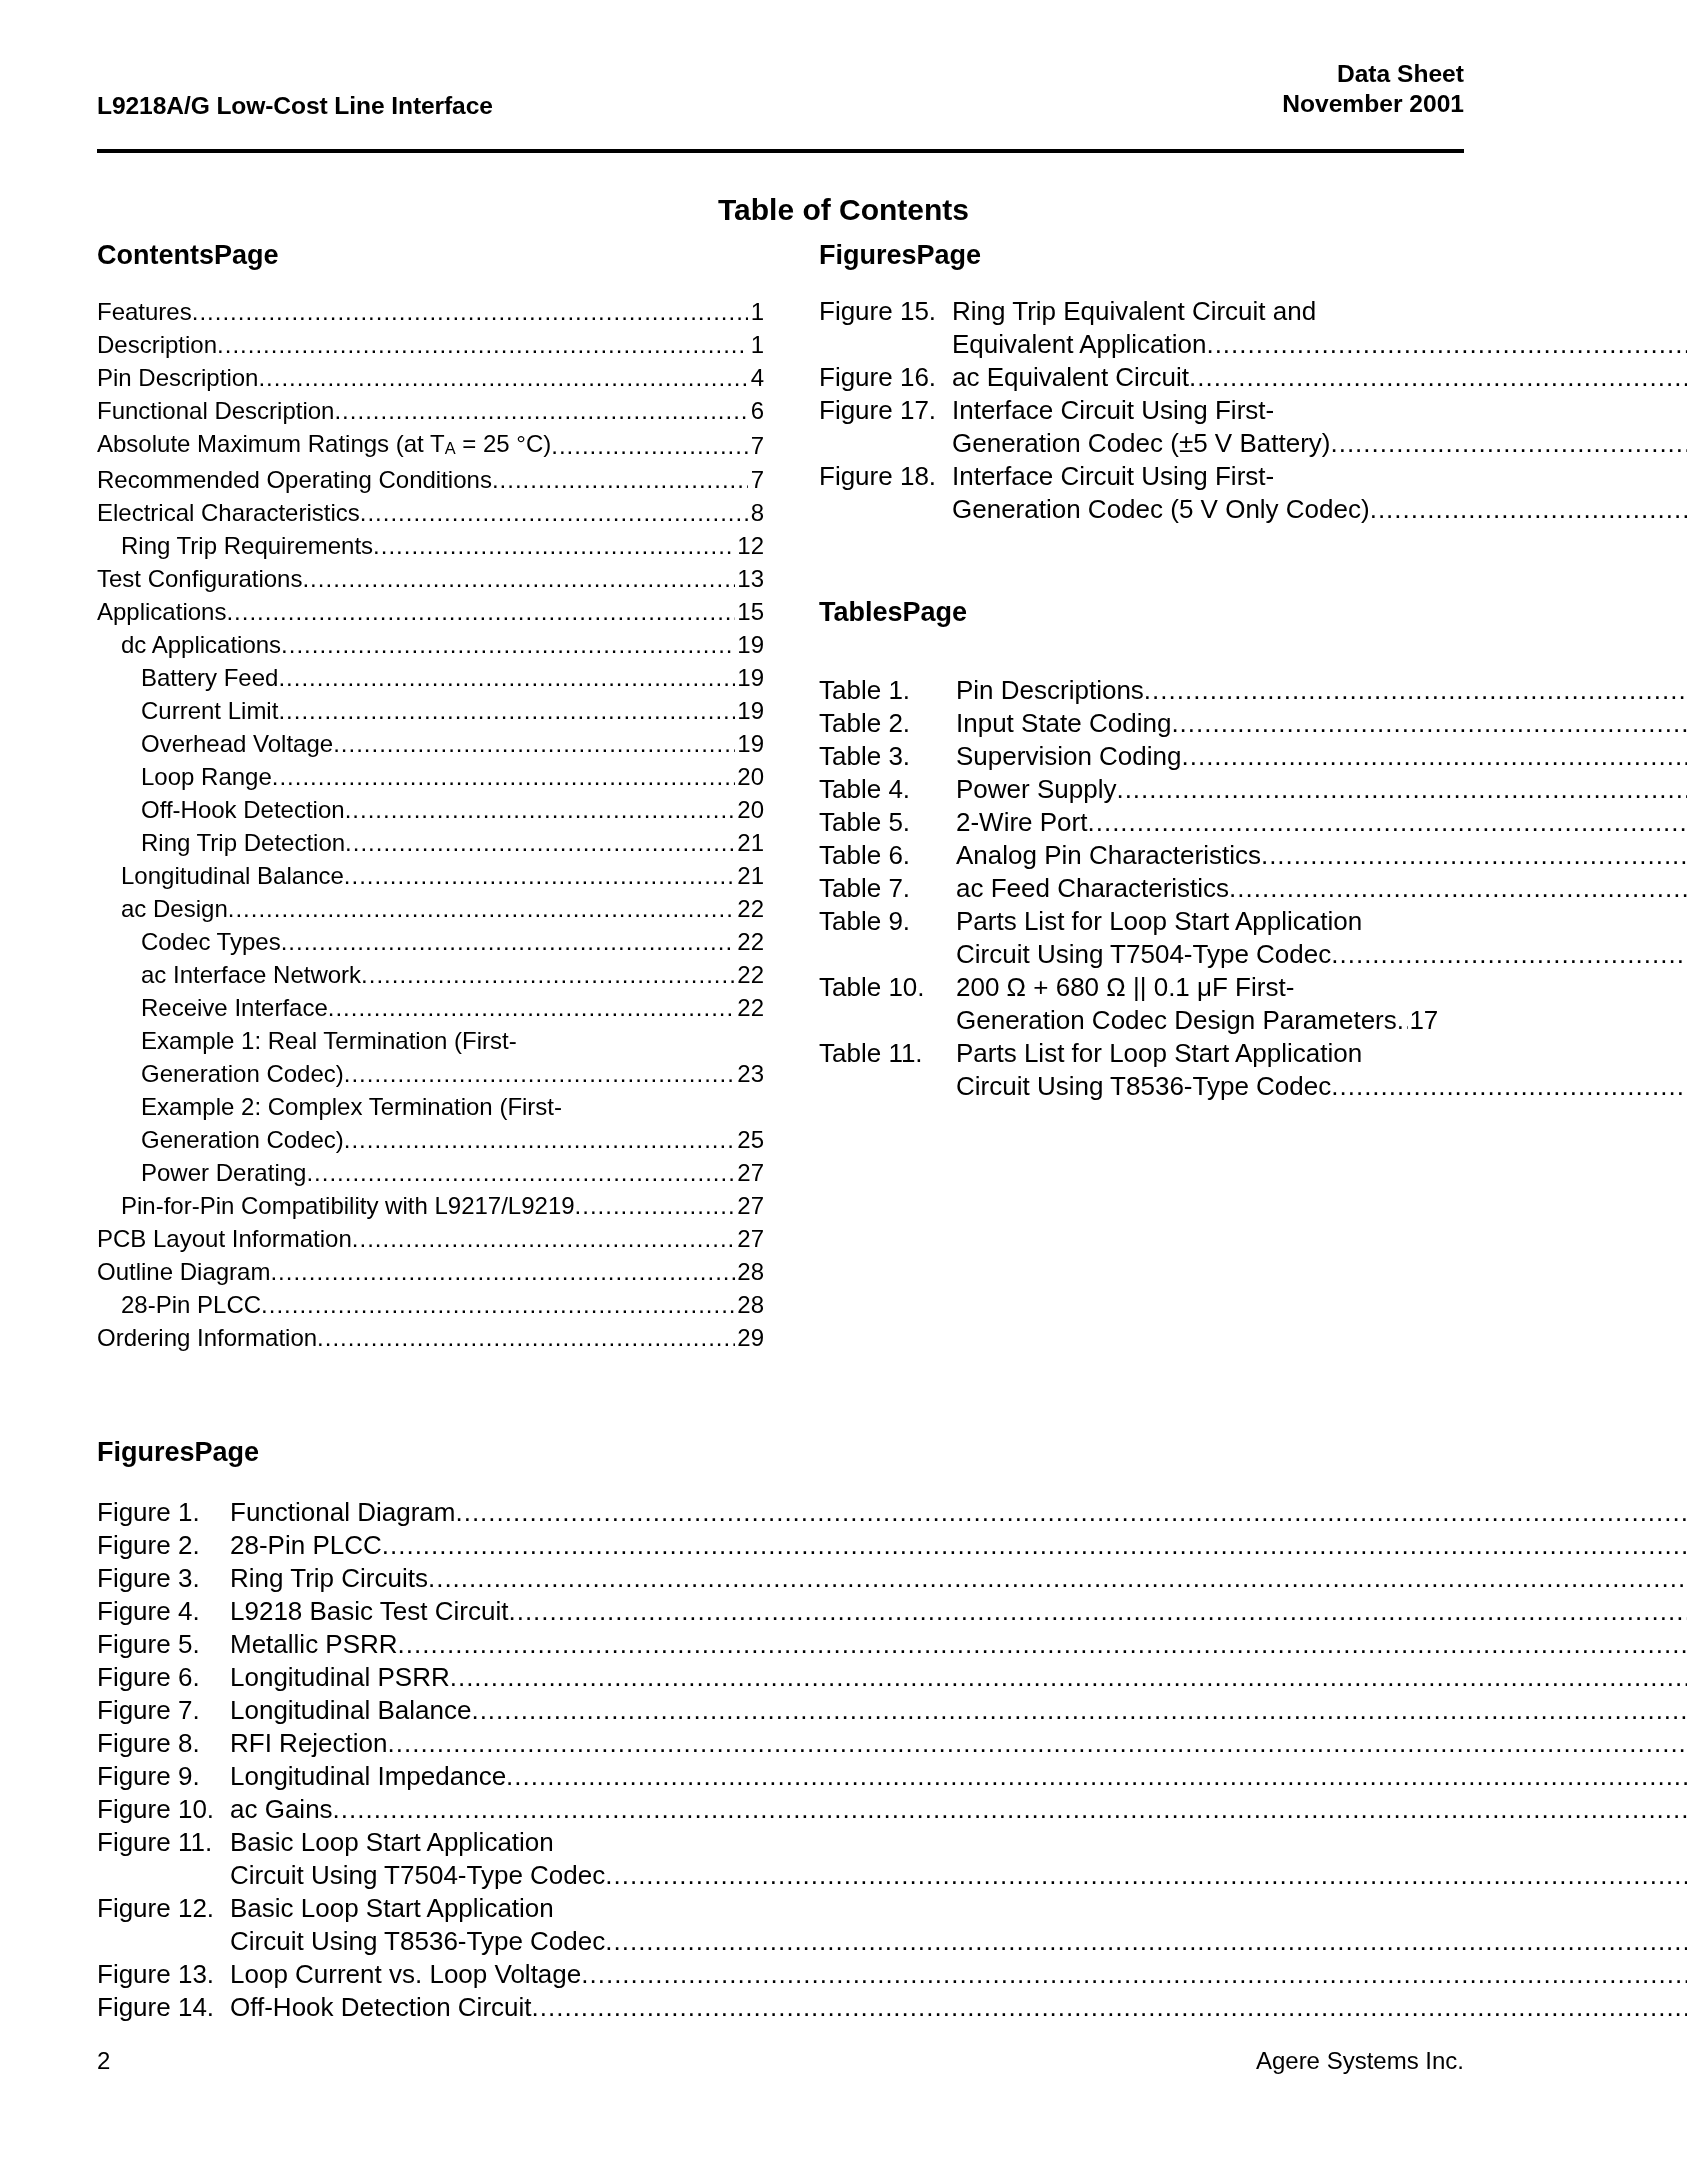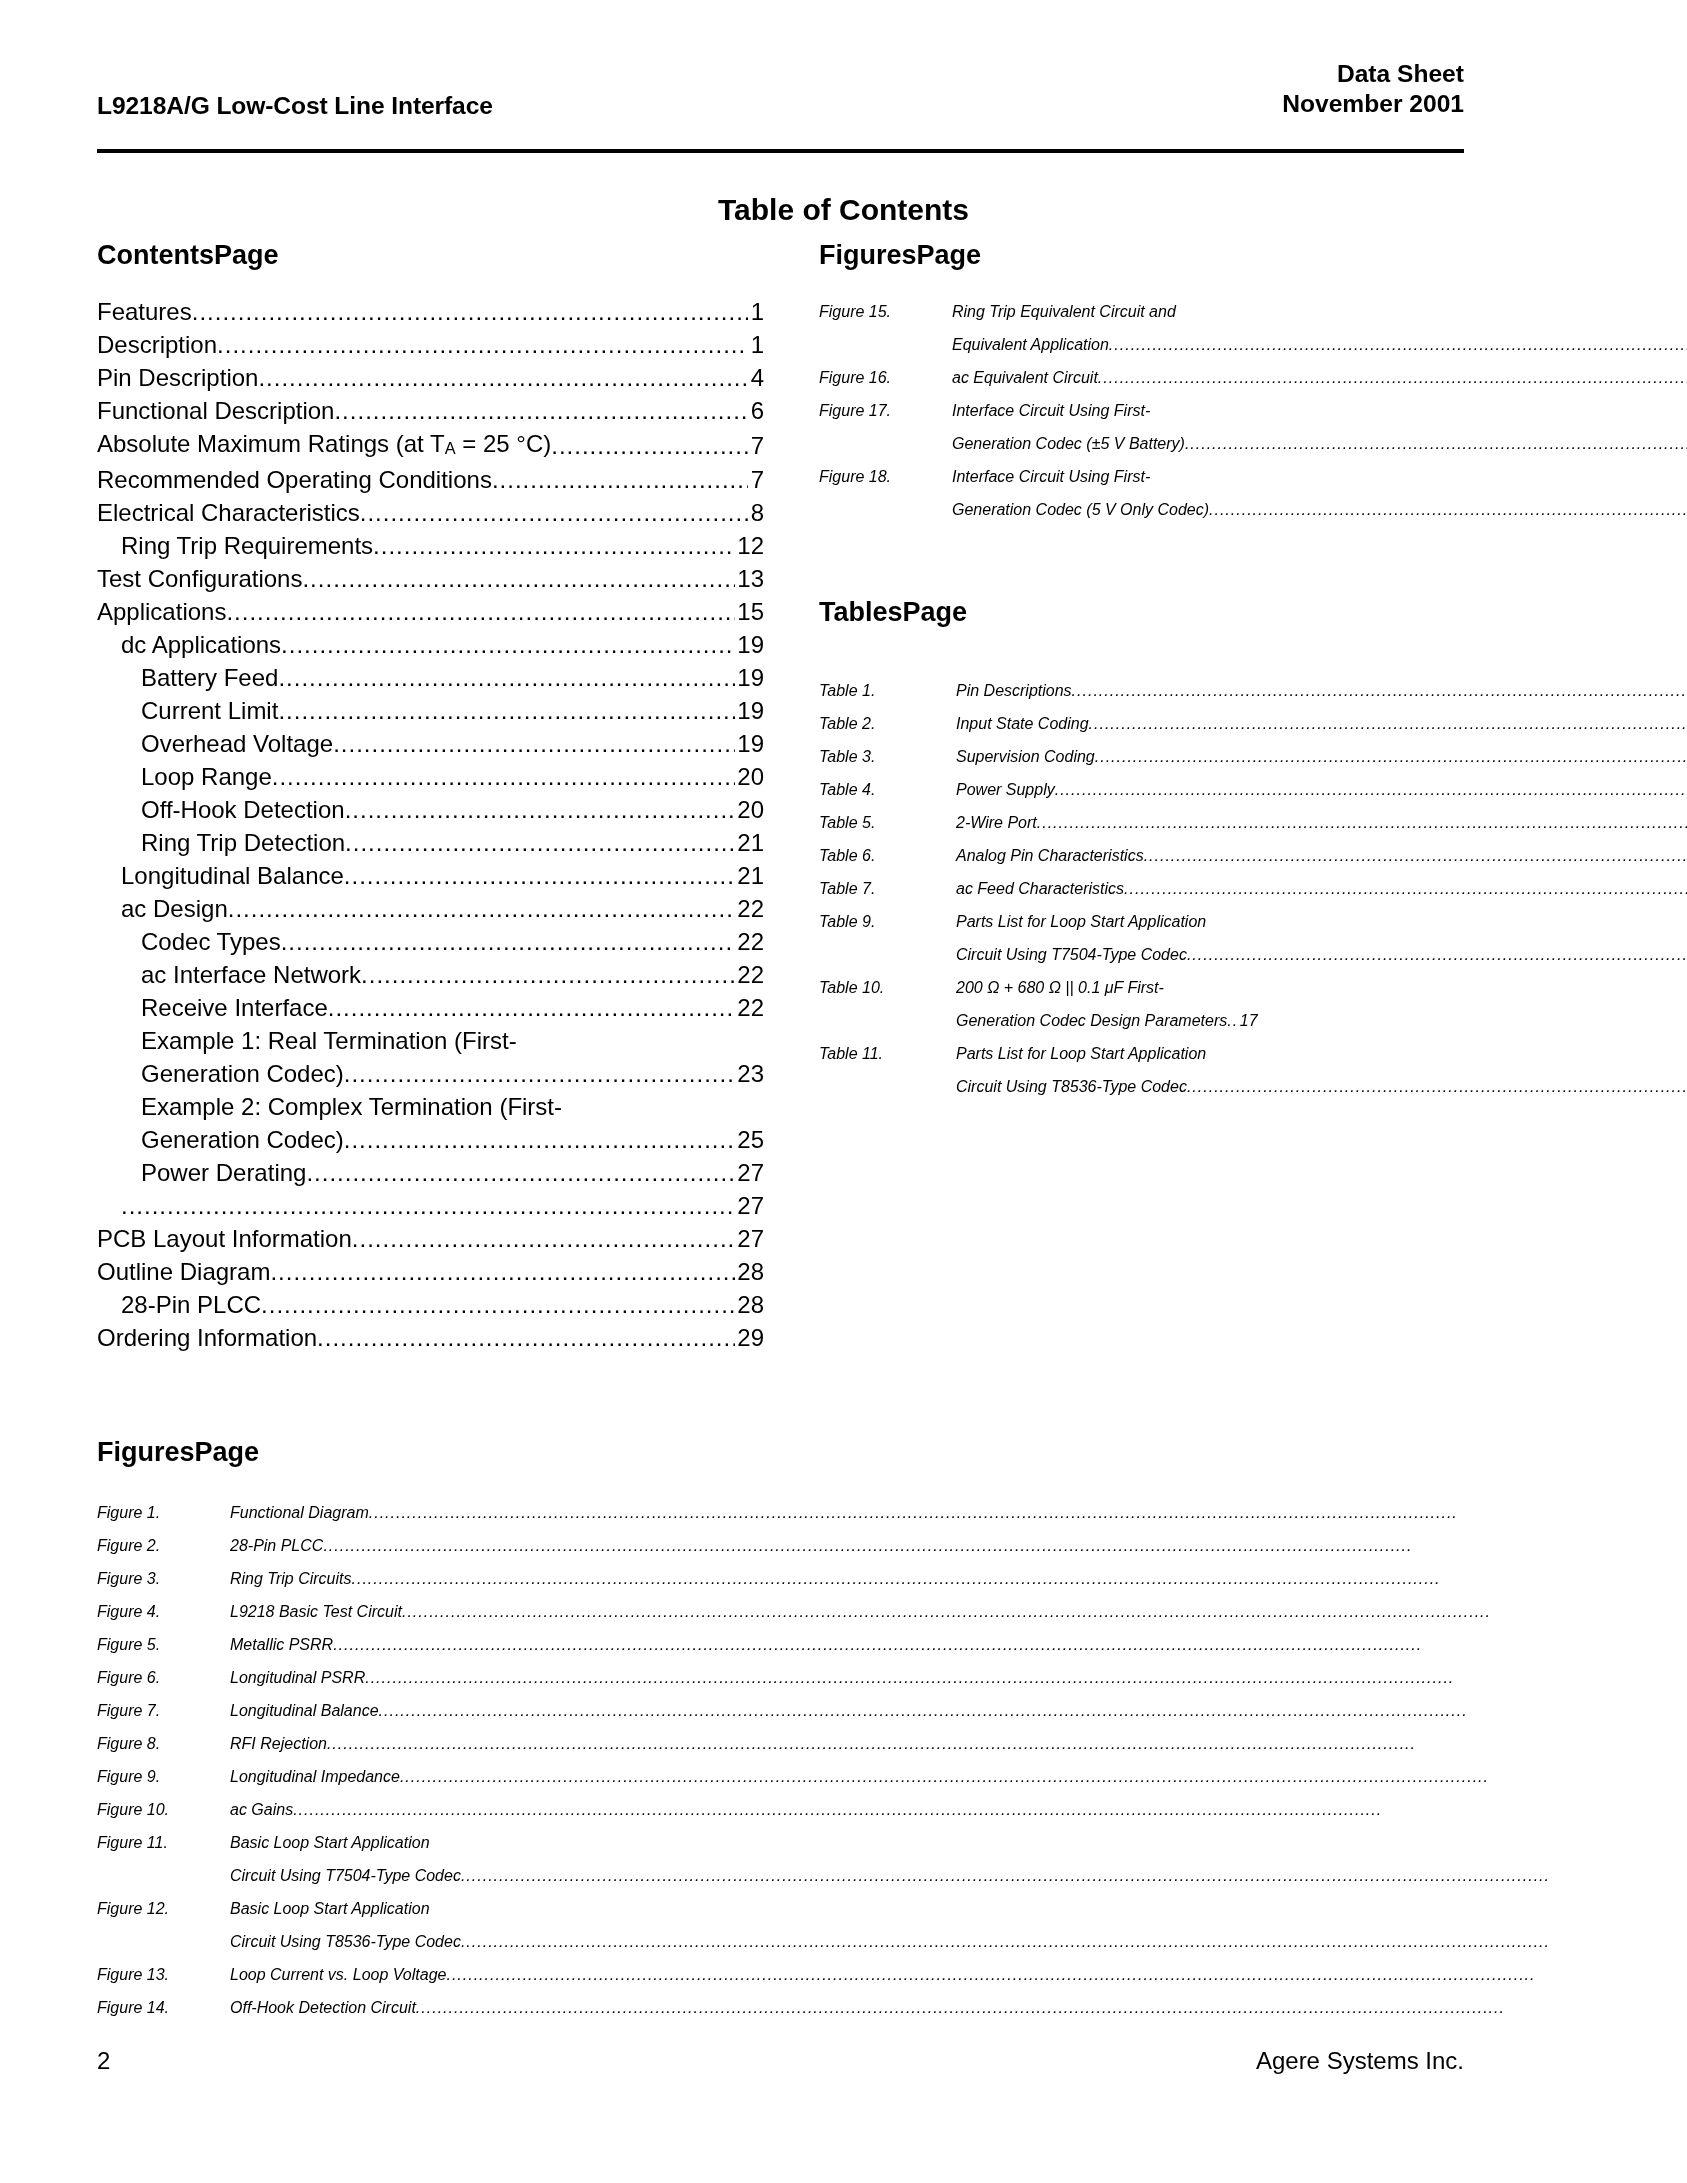--- a/index.html
+++ b/index.html
@@ -105,21 +105,21 @@
     padding-left: 1.6px;
   }
   .row.no-leader .leader { visibility: hidden; }
 
   
   .i0 { padding-left: 0px; }
   .i1 { padding-left: 24px; }
   .i2 { padding-left: 44px; }
 
   
-  .num-row { display: flex; line-height: 33px; font-size: 16px; font-style: italic; }
+  .num-row { display: flex; line-height: 33px; font-size: 26px; }
   .num-row .numcell { flex: 0 0 133px; white-space: nowrap; }
   .num-row .rest {
     flex: 1 1 auto;
     display: flex;
     align-items: baseline;
     white-space: nowrap;
   }
   .num-row .rest .label { flex: 0 0 auto; }
   .num-row .rest .leader {
     flex: 1 1 auto;
@@ -304,20 +304,21 @@
             <span class="label">Generation Codec)</span>
             <span class="leader">........................................................................................................................................................................................................</span>
             <span class="pg">25</span>
           </div>
           <div class="row i2">
             <span class="label">Power Derating</span>
             <span class="leader">........................................................................................................................................................................................................</span>
             <span class="pg">27</span>
           </div>
           <div class="row i1">
+            <span class="label">Pin-for-Pin Compatibility with L9217/L9219</span>
             <span class="leader">........................................................................................................................................................................................................</span>
             <span class="pg">27</span>
           </div>
           <div class="row i0">
             <span class="label">PCB Layout Information</span>
             <span class="leader">........................................................................................................................................................................................................</span>
             <span class="pg">27</span>
           </div>
           <div class="row i0">
             <span class="label">Outline Diagram</span>

